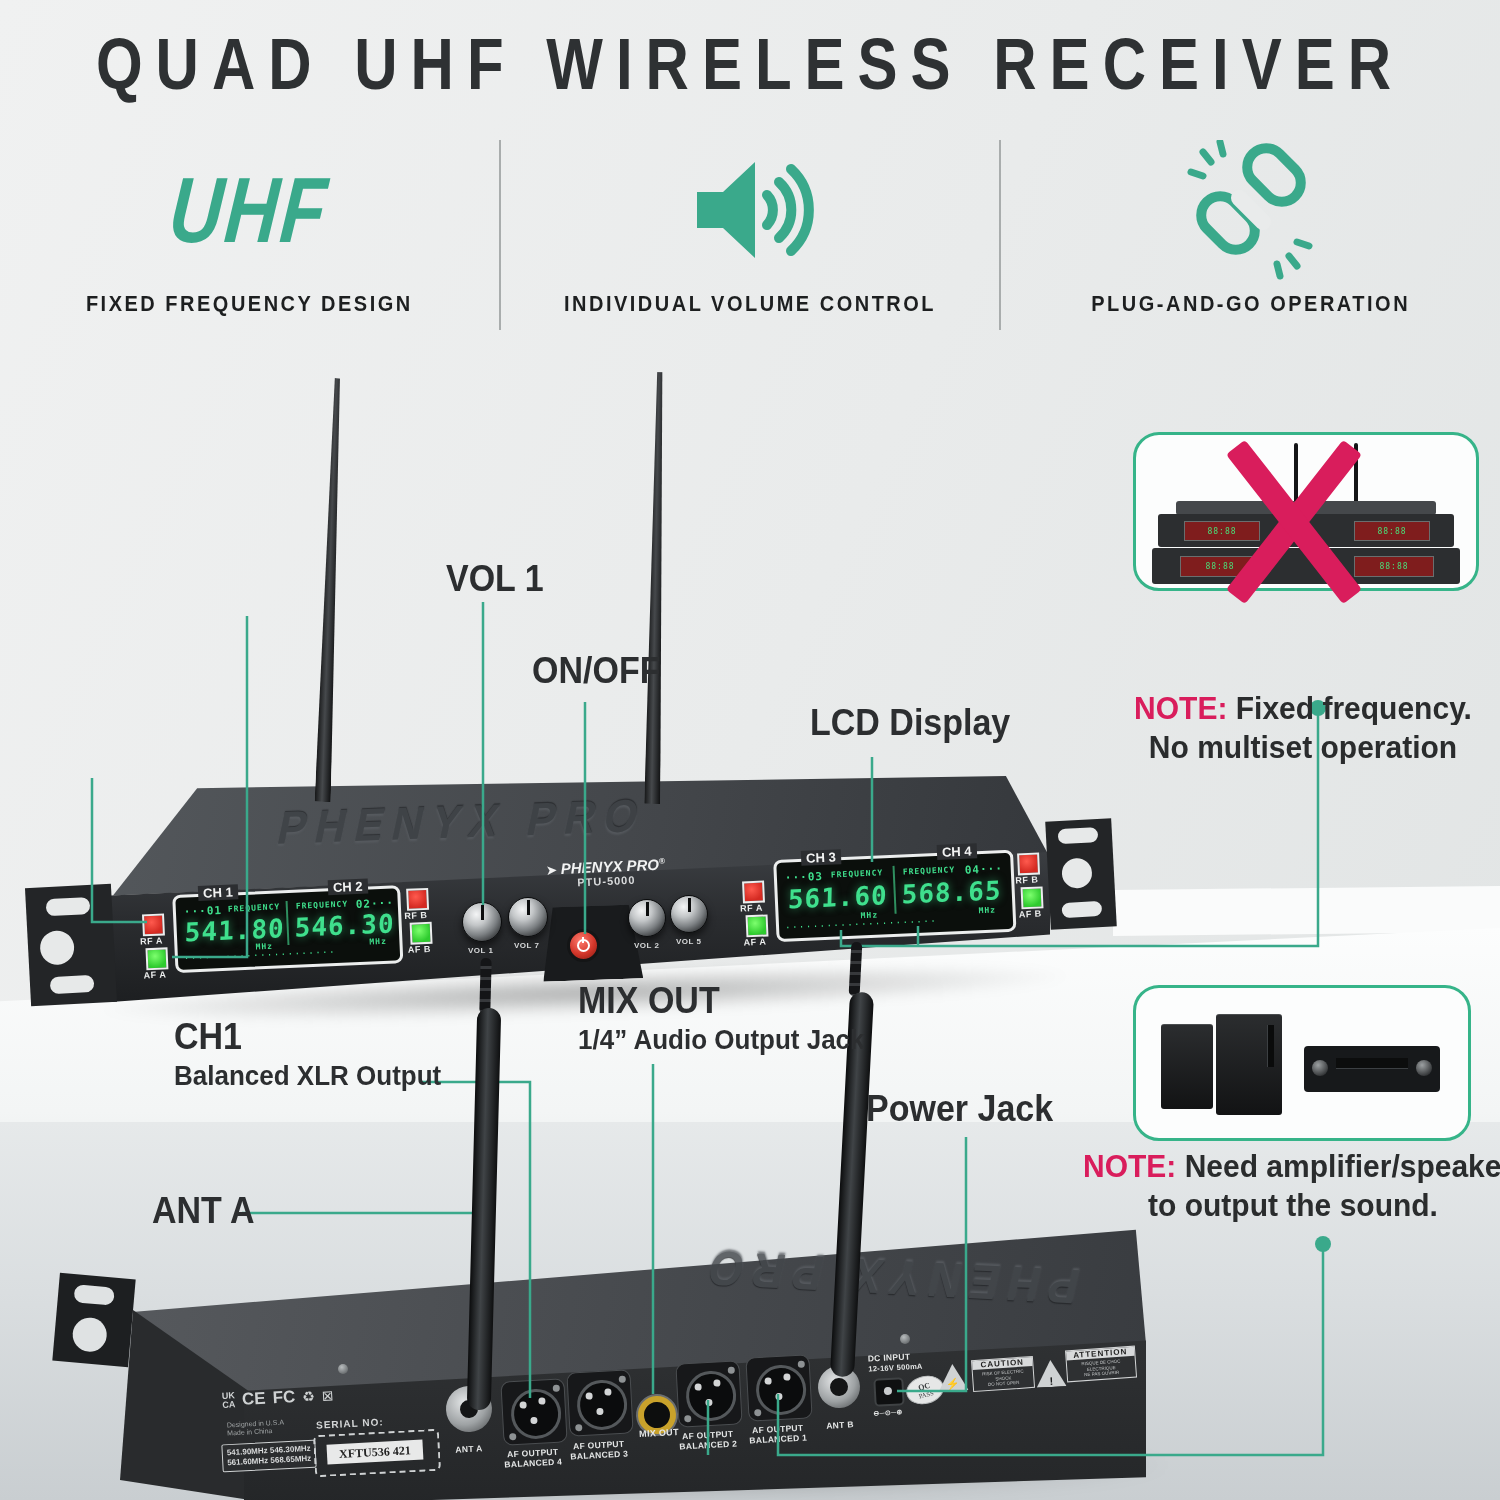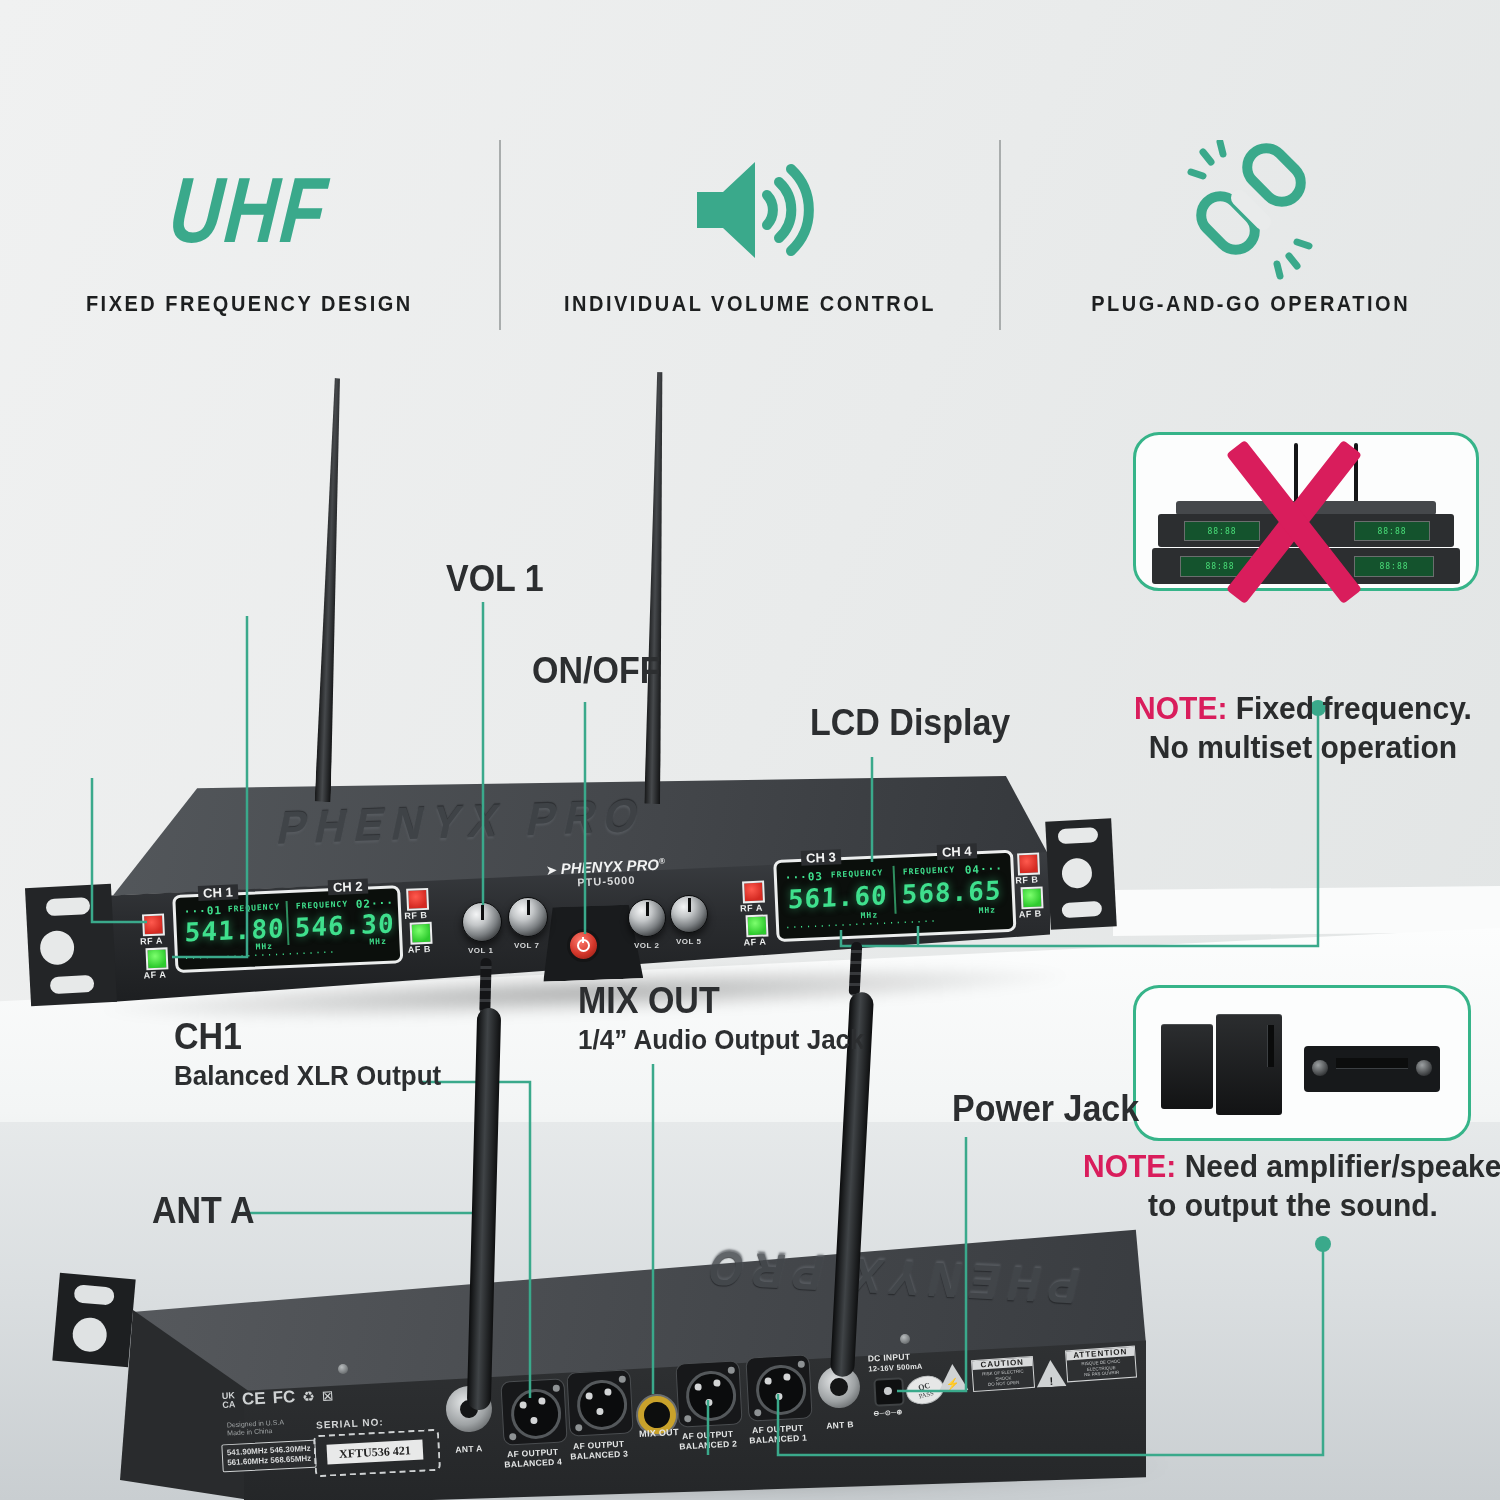--- a/index.html
+++ b/index.html
@@ -138,21 +138,21 @@
   .qc i{font-size:6.5px;line-height:7px;color:#3a3d3f;font-style:normal;font-family:"Liberation Serif",serif;}
   .tri{width:30px;height:27px;clip-path:polygon(50% 0,100% 100%,0 100%);background:#cfd2d3;
         display:flex;align-items:flex-end;justify-content:center;font-size:11px;font-weight:800;color:#1c1d1e;}
   .wstk{border:1px solid #d2d4d5;background:#2e3032;transform:rotate(-4deg);}
   .wstk .t{background:#d8dadb;color:#222;font-size:8px;font-weight:800;text-align:center;letter-spacing:1px;}
   .wstk .b{font-size:4.5px;color:#c3c6c7;text-align:center;line-height:5.5px;padding:2px 2px;}
   .screw{position:absolute;border-radius:50%;background:radial-gradient(circle at 38% 32%,#b9bdbf,#6f7375 70%);z-index:11;}
   
   .mini-ant{position:absolute;width:4px;background:#141517;border-radius:2px;z-index:16;}
   .mini-unit{position:absolute;background:#2c2e30;border-radius:3px;z-index:16;}
-  .mini-disp{position:absolute;background:#14532d;border:1px solid #6a6e6e;display:flex;align-items:center;justify-content:center;}
+  .mini-disp{position:absolute;background:#7f1d1d;border:1px solid #6a6e6e;display:flex;align-items:center;justify-content:center;}
   .mini-disp span{color:#4ade79;font-size:8px;letter-spacing:1px;font-family:"DejaVu Sans Mono",monospace;}
   .xbar{position:absolute;width:24px;height:190px;background:#d91d5c;border-radius:4px;z-index:18;}
   .spk{position:absolute;background:linear-gradient(180deg,#2b2d2f,#121314);border-radius:3px;z-index:16;border-top:1px solid #4a4d4f;}
   .amp{position:absolute;background:#17191b;border-radius:4px;z-index:16;}
   .amp .kn{position:absolute;width:16px;height:16px;border-radius:50%;
         background:radial-gradient(circle at 38% 32%,#9da1a3,#2c2e30 80%);}
   .amp .scr2{position:absolute;height:10px;background:#0c0d0d;border-bottom:1px solid #3c4043;}
   svg.lines{position:absolute;left:0;top:0;z-index:20;pointer-events:none;}
 </style>
 </head>
@@ -160,20 +160,21 @@
 
 <div class="stage">
 
   <div class="abs wall"></div>
   <div class="abs shelf-top-right"></div>
   <div class="abs shelf-face"></div>
   <div class="abs floor"></div>
   <div class="abs shadow-front"></div>
   <div class="abs shadow-rear"></div>
 
+  <div class="abs title"><span>QUAD UHF WIRELESS RECEIVER</span></div>
 
   <div class="abs features">
     <div class="feat">
       <div class="ic">
         <span class="uhf-txt">UHF</span>
       </div>
       <span class="lb">FIXED FREQUENCY DESIGN</span>
     </div>
     <div class="feat">
       <div class="ic">
@@ -456,21 +457,21 @@
     <span class="co-t">CH1</span><br>
     <span class="co-s" style="margin-top:5px">Balanced XLR Output</span>
   </div>
   <div class="abs lbl" style="left:578px;top:980px;">
     <span class="co-t">MIX OUT</span><br>
     <span class="co-s" style="margin-top:5px">1/4” Audio Output Jack</span>
   </div>
   <div class="abs lbl" style="left:152px;top:1190px;">
     <span class="co-t">ANT A</span>
   </div>
-  <div class="abs lbl" style="left:952px;top:1088px;text-align:right;">
+  <div class="abs lbl" style="left:866px;top:1088px;text-align:right;">
     <span class="co-t">Power Jack</span>
   </div>
 
   <svg class="lines" width="1500" height="1500">
     <g stroke="#3aa98b" stroke-width="2.5" fill="none">
       <polyline points="92,778 92,922 147,922"></polyline>
       <polyline points="247,616 247,957 172,957"></polyline>
       <line x1="483" y1="602" x2="483" y2="905"></line>
       <line x1="585" y1="702" x2="585" y2="934"></line>
       <line x1="872" y1="757" x2="872" y2="862"></line>

